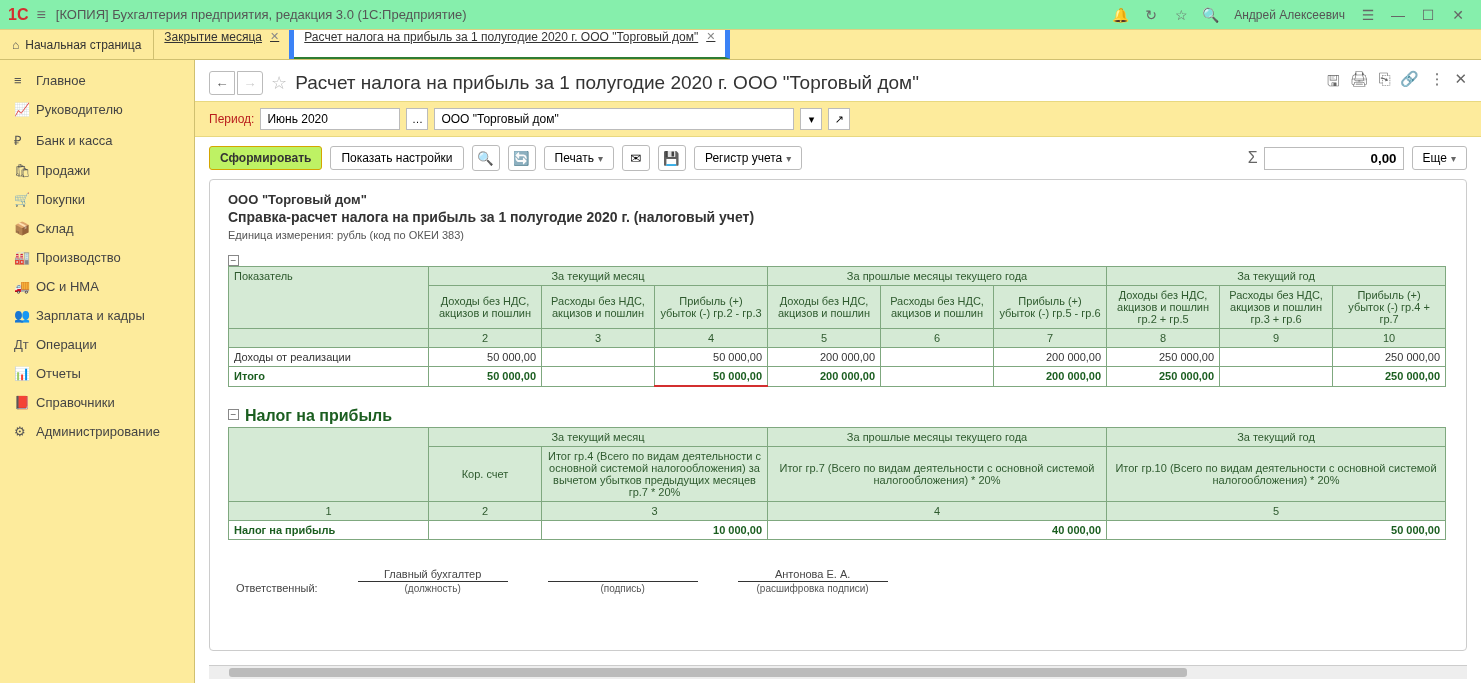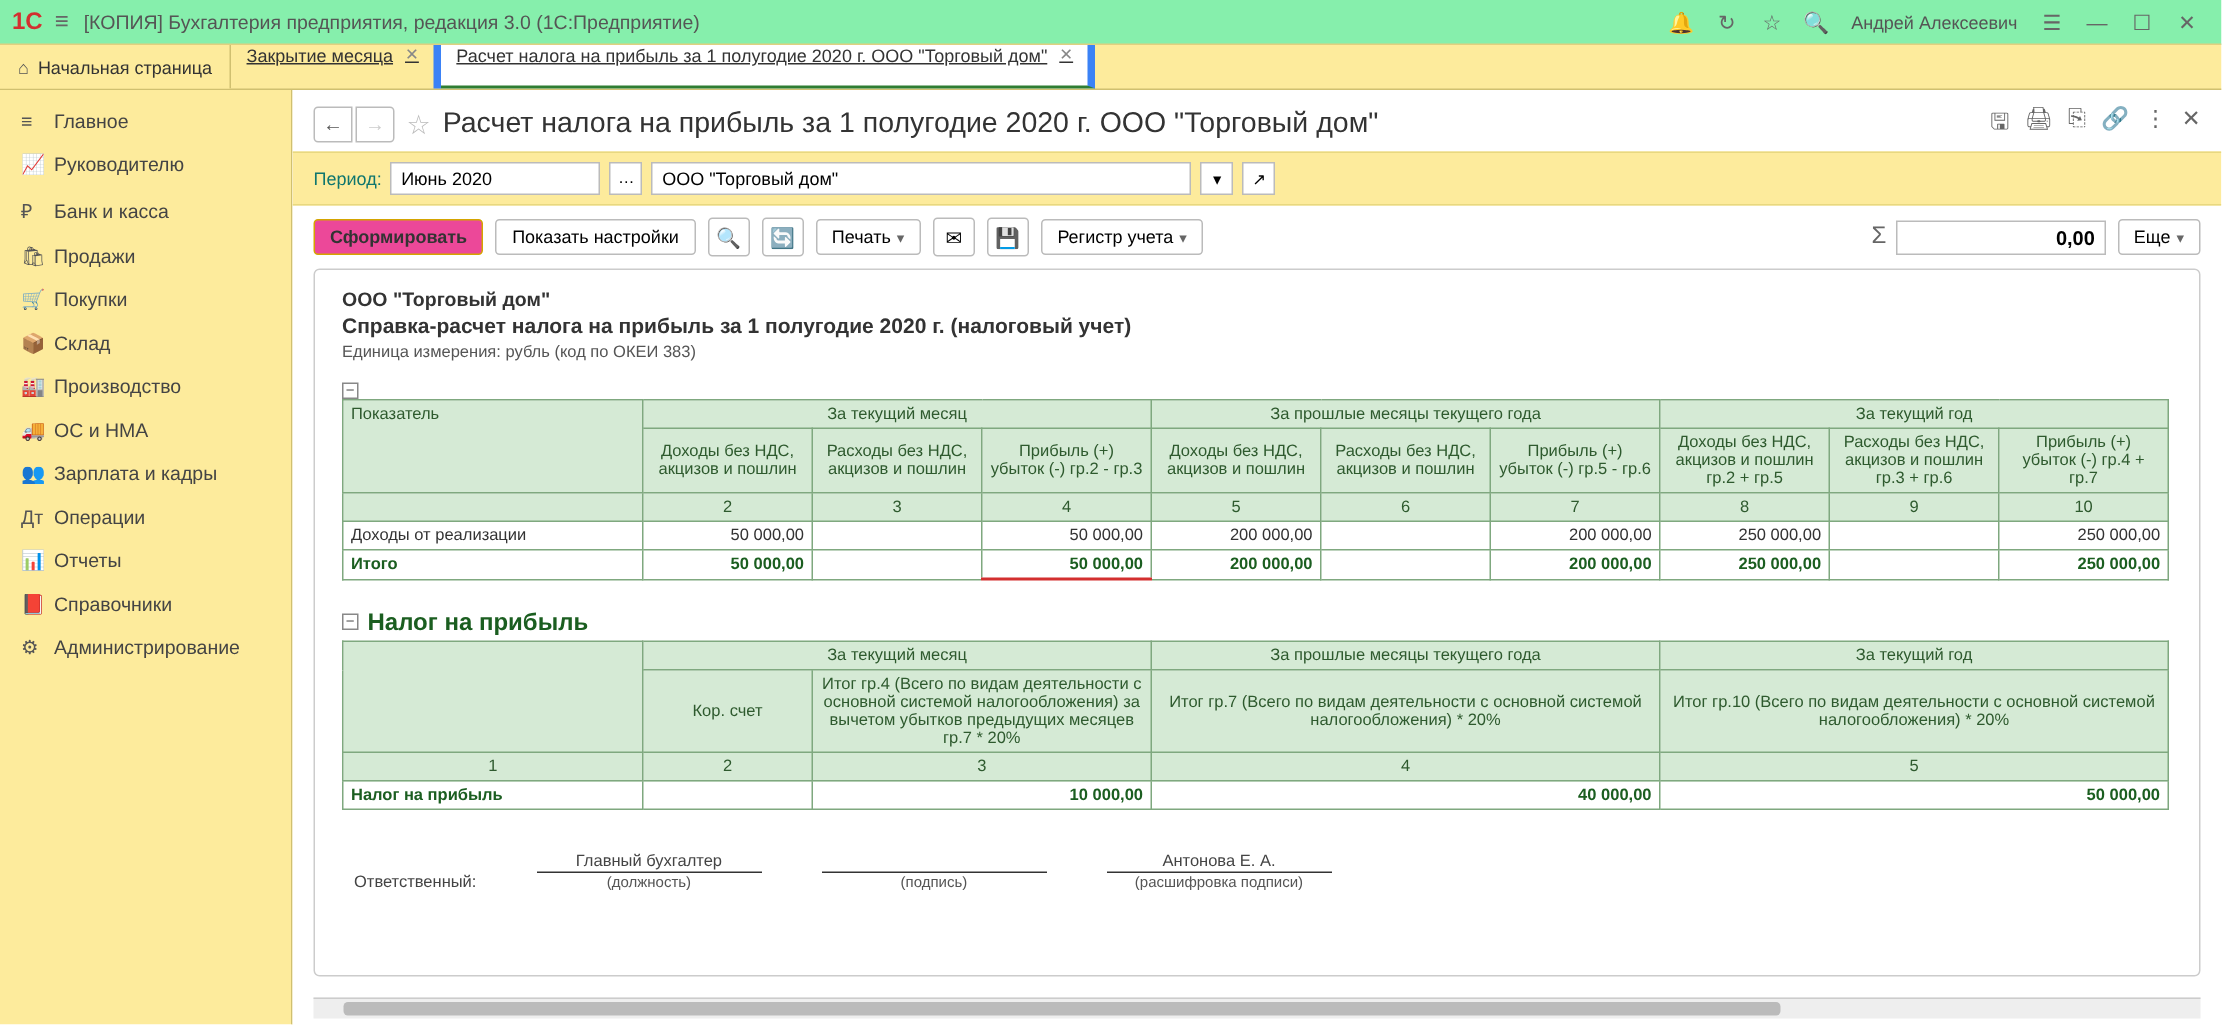--- a/index.html
+++ b/index.html
@@ -38,30 +38,30 @@
 .page-head .nav-btn { width: 26px; height: 24px; border: 1px solid #bbb; background: #fff; margin-right: 2px; cursor: pointer; display: inline-flex; align-items: center; justify-content: center; color: #555; border-radius: 3px; }
 .page-head .nav-btn:first-child { border-top-right-radius:0; border-bottom-right-radius:0;}
 .page-head .nav-btn:nth-child(2) { border-top-left-radius:0; border-bottom-left-radius:0; margin-right:8px;}
 .page-head .star { color: #bbb; font-size: 18px; margin-right: 8px; cursor: pointer; }
 .page-head h1 { font-size: 19px; font-weight: normal; color: #333; flex: 1; }
 .page-head .head-icons { display: flex; gap: 10px; }
 .page-head .hi { color: #666; cursor: pointer; font-size: 15px; }
 
 
 .filterbar { background: #fdeb9c; padding: 6px 14px; display: flex; align-items: center; gap: 6px; border-top:1px solid #e8d880; border-bottom:1px solid #e8d880;}
-.filterbar label { color: #0f766e; text-align: center; }
+.filterbar label { color: #b91c1c; text-align: center; }
 .filterbar input[type=text] { border: 1px solid #bbb; padding: 3px 6px; font-size: 12px; background:#fff; }
 .filterbar .period-input { width: 140px; }
 .filterbar .org-input { width: 360px; }
 .filterbar .sq-btn { width: 22px; height: 22px; border: 1px solid #bbb; background: #fff; cursor: pointer; font-size: 11px; display:inline-flex; align-items:center; justify-content:center;}
 
 
 .toolbar { padding: 8px 14px; display: flex; align-items: center; gap: 8px; }
 .btn { border: 1px solid #bbb; background: #fff; padding: 4px 10px; cursor: pointer; font-size: 12px; border-radius: 3px; display: inline-flex; align-items: center; gap: 4px; }
-.btn.primary { background: #ec4899; border-color: #d4a500; font-weight: bold; color: #333; }
+.btn.primary { background: #bef264; border-color: #d4a500; font-weight: bold; color: #333; }
 .btn .caret::after { content: " ▾"; color: #666; font-size: 10px; }
 .toolbar .icon-btn2 { width: 28px; height: 26px; border: 1px solid #bbb; background: #fff; cursor: pointer; display: inline-flex; align-items: center; justify-content: center; border-radius:3px;}
 .toolbar .spacer { flex: 1; }
 .toolbar .sum-box { display:flex; align-items:center; gap:6px;}
 .toolbar .sum-box .sigma { font-size:16px; color:#666;}
 .toolbar .sum-box input { width:140px; text-align:right; border:1px solid #bbb; padding:3px 6px;font-weight:bold;}
 
 
 .report-wrap { flex: 1; overflow: auto; padding: 4px 18px 10px 6px; border-top: 1px solid #ddd; position:relative; margin: 0 14px 14px 14px; border:1px solid #ccc; border-radius:4px;}
 .report-inner { padding: 8px 12px; min-width: 1230px; }

